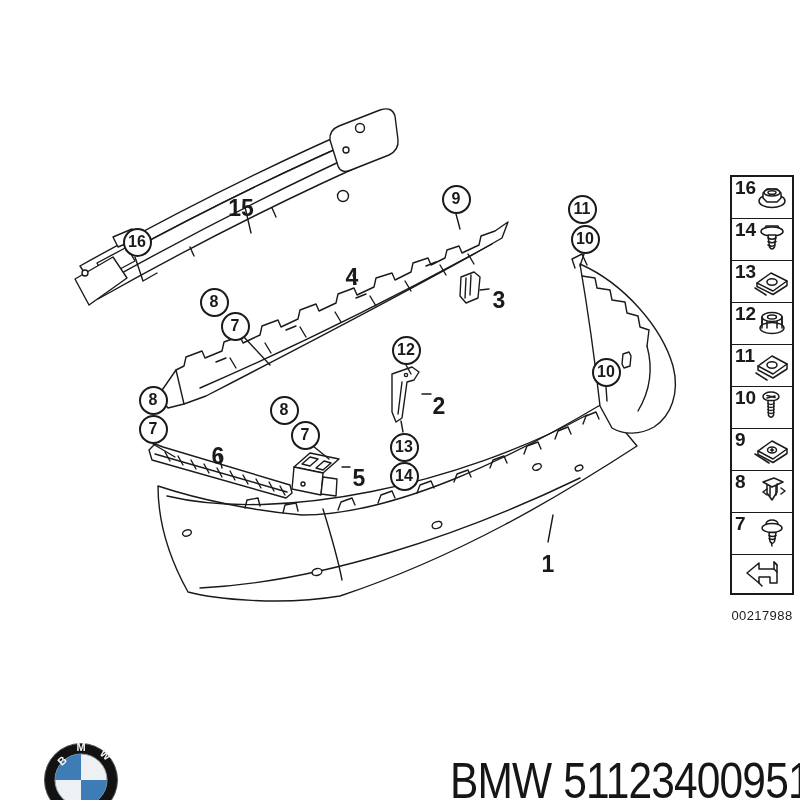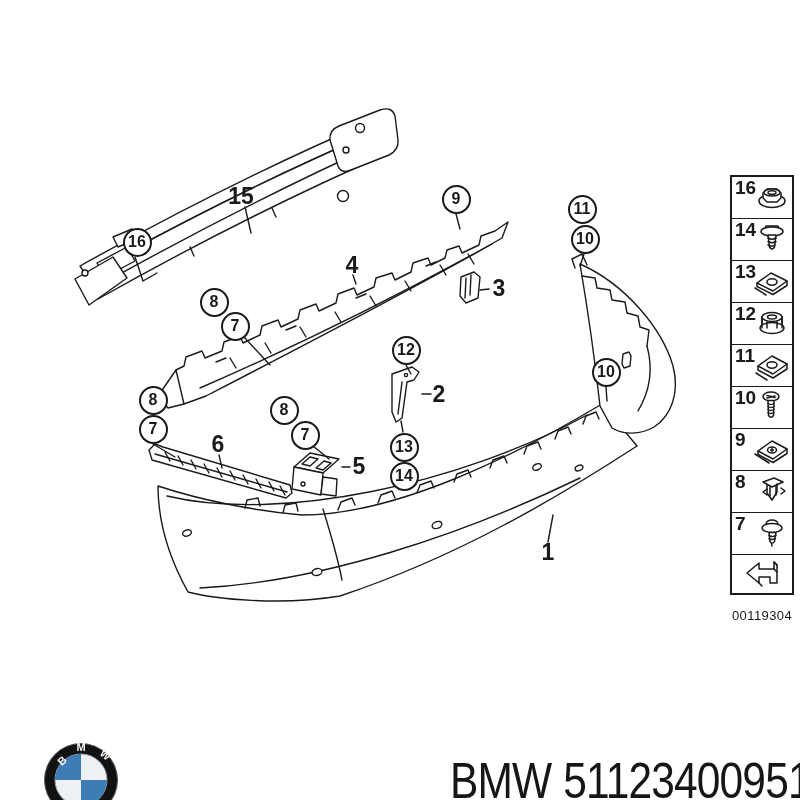--- a/index.html
+++ b/index.html
@@ -4,21 +4,21 @@
 <style>
   html,body{margin:0;padding:0;background:#fff;}
   #canvas{position:relative;width:800px;height:800px;background:#ffffff;overflow:hidden;
           font-family:"Liberation Sans",sans-serif;color:#1a1a1a;}
   #art{position:absolute;left:0;top:0;}
   
   .co{position:absolute;width:29px;height:29px;border:2px solid #1a1a1a;border-radius:50%;
       background:#fff;box-sizing:border-box;display:flex;align-items:center;justify-content:center;
       font-size:16px;font-weight:bold;line-height:1;z-index:5;}
   
-  .pl{position:absolute;transform:translate(-50%,-50%);font-size:23px;font-weight:bold;z-index:5;}
+  .pl{position:absolute;transform:translate(-50%,-50%);font-size:23px;font-weight:bold;z-index:5;margin-top:12px;}
   
   #legend{position:absolute;left:690px;top:159px;width:64px;background:#fff;
           border:2px solid #1a1a1a;box-sizing:border-box;z-index:4;}
   .lrow{position:relative;height:41px;border-top:1.5px solid #1a1a1a;}
   .lrow:first-child{border-top:none;}
   .lnum{position:absolute;left:3px;top:0px;font-weight:bold;font-size:19px;}
   .licon{position:absolute;right:0px;top:50%;transform:translateY(-50%);width:38px;height:36px;}
   .lrow.arrow{height:38px;}
   .licon.arrowicon{left:50%;right:auto;transform:translate(-50%,-50%);}
   #legend-code{position:absolute;left:688px;top:592px;width:68px;text-align:center;
@@ -243,21 +243,21 @@
             </svg></span>
         </div>
         <div class="lrow arrow">
           <span class="licon arrowicon"><svg viewBox="0 0 36 34" width="36" height="34" fill="#fff" stroke="#1a1a1a" stroke-width="1.5" stroke-linejoin="round" stroke-linecap="round">
               <path d="M31 6 L31 13 L16 13 L16 7 L4 17 L16 27 L16 21 L27 21 L27 27 L34 27 L34 9 Z"></path>
               <path d="M31 6 L34 9 M31 13 L34 16 M16 27 L19 30" fill="none"></path>
             </svg></span>
         </div>
       </div>
   </aside>
-  <div id="legend-code">00119304</div>
+  <div id="legend-code">00217988</div>
 
   <svg id="bmw-logo" width="80" height="76" viewBox="0 0 80 76">
     <circle cx="39" cy="38" r="36.5" fill="#121212"></circle>
     <circle cx="39" cy="38" r="36.5" fill="none" stroke="#555" stroke-width="1"></circle>
     <circle cx="39" cy="38" r="26" fill="#eef1f4" stroke="#9aa2a8" stroke-width="1"></circle>
     <path d="M39,38 L39,12 A26,26 0 0 0 13,38 Z" fill="#3e7cb5"></path>
     <path d="M39,38 L39,64 A26,26 0 0 0 65,38 Z" fill="#3e7cb5"></path>
     <g fill="#f5f5f5" font-family="Liberation Sans, sans-serif" font-size="11" font-weight="bold">
       <text x="17" y="23" transform="rotate(-42 20 20)">B</text>
       <text x="34.5" y="9">M</text>

